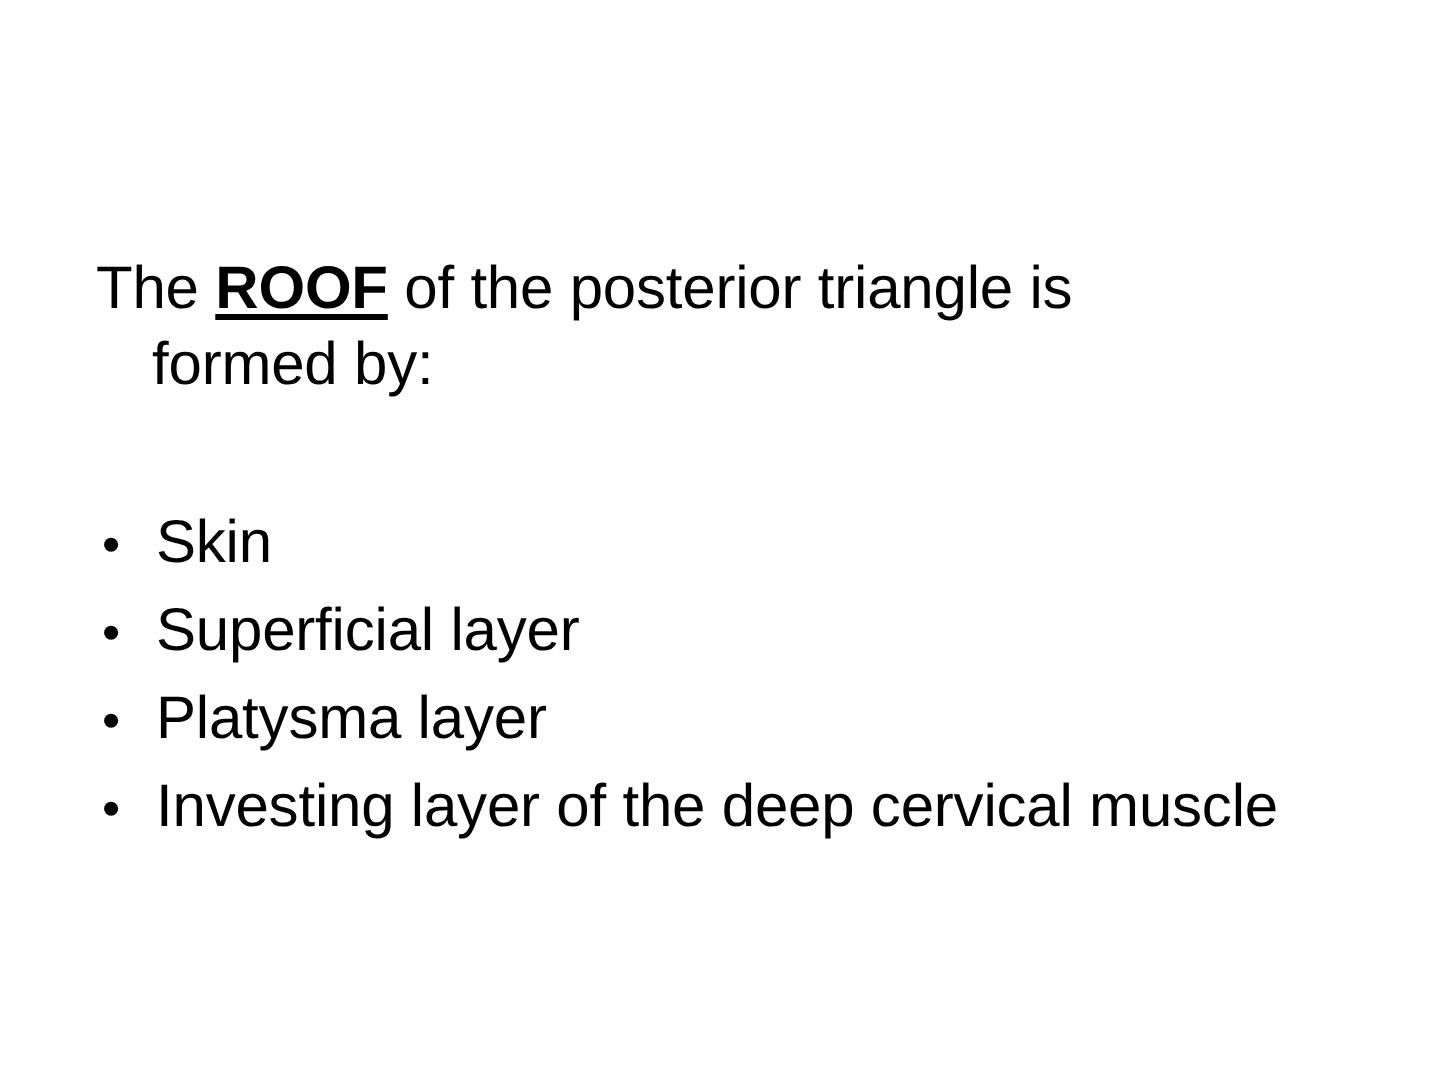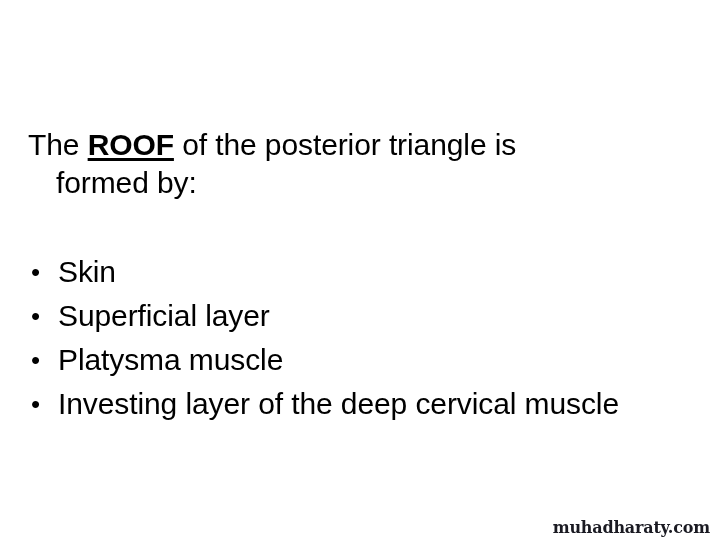--- a/index.html
+++ b/index.html
@@ -16,21 +16,21 @@
     position: relative;
     width: 728px;
     height: 546px;
     background: #ffffff;
     overflow: hidden;
     box-sizing: border-box;
   }
 
   .slide-body {
     position: absolute;
-    left: 28px;
+    left: 48px;
     top: 126px;
     width: 648px;
   }
 
   
   .heading {
     font-size: 30px;
     line-height: 38px;
     color: #000000;
     margin: 0;
@@ -110,25 +110,24 @@
       <li class="bullet-item">
         <span class="bullet-marker">•</span>
         <span class="bullet-text">Skin</span>
       </li>
       <li class="bullet-item">
         <span class="bullet-marker">•</span>
         <span class="bullet-text">Superficial layer</span>
       </li>
       <li class="bullet-item">
         <span class="bullet-marker">•</span>
-        <span class="bullet-text">Platysma muscle</span>
+        <span class="bullet-text">Platysma layer</span>
       </li>
       <li class="bullet-item">
         <span class="bullet-marker">•</span>
         <span class="bullet-text">Investing layer of the deep cervical muscle</span>
       </li>
     </ul>
 
   </div>
 
-  <div class="watermark">muhadharaty.com</div>
 
 </div>
 
 </body></html>

